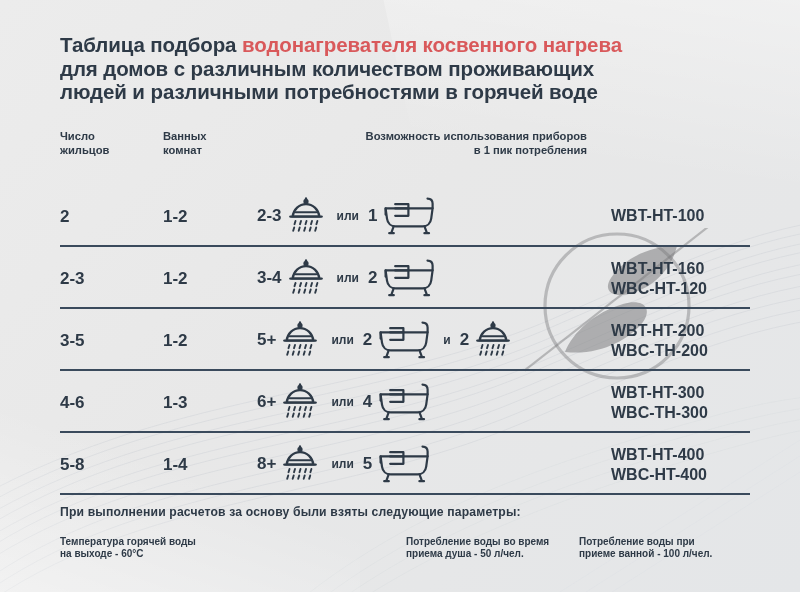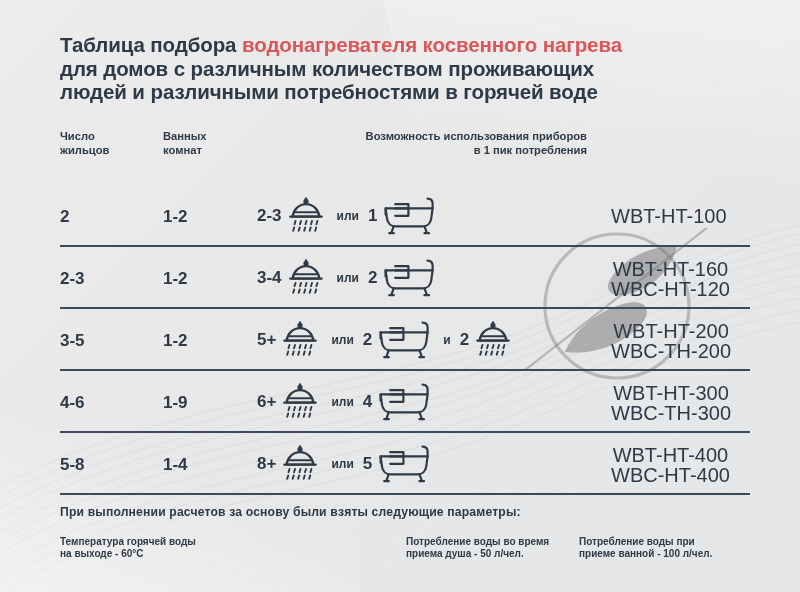--- a/index.html
+++ b/index.html
@@ -153,25 +153,24 @@
     display: inline-block;
     vertical-align: middle;
   }
   .icon-shower { width: 40px; height: 42px; margin-right: 2px; }
   .icon-bath   { width: 56px; height: 42px; margin-right: 2px; }
 
   .models {
     position: absolute;
     left: 551px;
     top: 12px;
-    font-size: 20px;
-    font-weight: normal;
+    font-size: 16px;
+    font-weight: bold;
     color: #2e3a47;
     line-height: 20px;
-    text-align: center;
   }
   .models.single { top: 21px; }
 
   
   .footer {
     position: absolute;
     left: 60px;
     top: 505px;
     width: 700px;
   }
@@ -416,21 +415,21 @@
                 </g>
               </svg></span>
           </div>
           <div class="models">
             <div>WBT-HT-200</div>
             <div>WBC-TH-200</div>
           </div>
         </div>
         <div class="row">
           <div class="cell cell-people">4-6</div>
-          <div class="cell cell-baths">1-9</div>
+          <div class="cell cell-baths">1-3</div>
           <div class="usage">
             <span class="qty">6+</span>
             <span class="icon-shower"><svg viewBox="0 0 40 42">
                 <g fill="none" stroke="#2e3a47" stroke-width="2.1" stroke-linecap="round">
                   <path d="M20 3.2 v3.4"></path>
                   <circle cx="20" cy="6.4" r="2.6" fill="#2e3a47" stroke="none"></circle>
                   <path d="M6.6 21.5 C 7.6 14.4, 13.1 9.1, 20 9.1 C 26.9 9.1, 32.4 14.4, 33.4 21.5 Z" stroke-width="2.2"></path>
                   <path d="M9.6 17.2 H 30.4" stroke-width="1.9"></path>
                   <path d="M4.4 21.6 H 35.6" stroke-width="2.4"></path>
                 </g>

